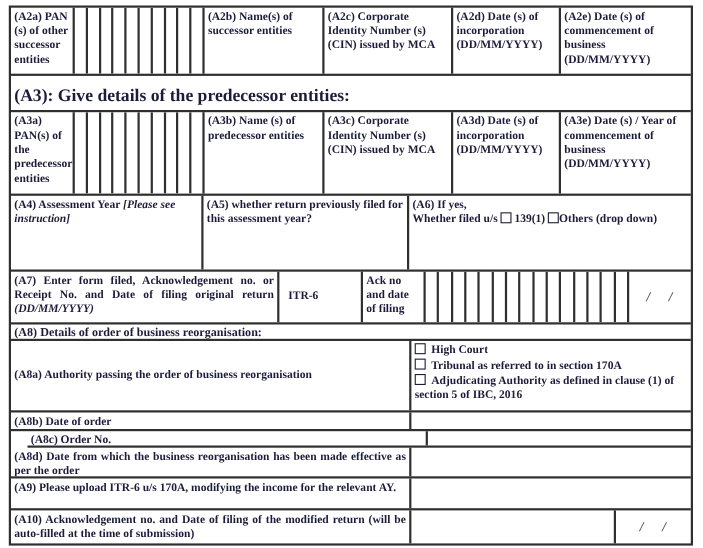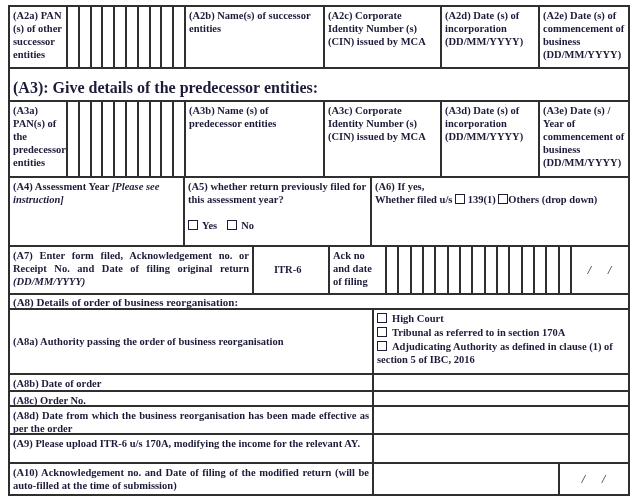--- a/index.html
+++ b/index.html
@@ -38,40 +38,40 @@
   .opt{margin:0 0 1px 0;}
   .opt .cbx{margin-right:5px;}
   .yn{margin-top:13px;}
   .yn .cbx{margin-right:4px;}
   .yn .lbl{margin-right:10px;}
   .slashcell{
     display:flex;align-items:center;justify-content:center;
     font-style:italic;white-space:pre;color:#44445a;font-size:12px;
     letter-spacing:1px;
   }
-  .itr{display:flex;align-items:center;padding-left:20px;}
+  .itr{display:flex;align-items:center;padding-left:8px;}
   .hdr{padding-top:9px;font-size:16px;}
   .a8hdr{padding-top:1px;font-size:11px;}
   
   .r-a2{height:62px;}
   .r-a3h{height:33px;}
   .r-a3{height:76px;}
   .r-a4{height:69px;}
   .r-a7{height:48px;}
   .r-a8h{height:15px;}
   .r-a8a{height:65px;}
   .r-a8b{height:17px;}
-  .r-a8c{height:15px;}
+  .r-a8c{height:15px;margin-left:15px;}
   .r-a8d{height:28px;}
   .r-a9{height:29px;}
   .r-a10{height:30px;}
   
   .c-panlbl{width:58px;}
   .c-panbox{width:118px;}
-  .c-name{width:139px;}
+  .c-name{width:109px;}
   .c-cin{width:117px;}
   .c-d1{width:98px;}
   .c-d2{width:95px;flex:1;}
   
   .c-a4{width:175px;}
   .c-a5{width:187px;}
   .c-a6{width:260px;flex:1;}
   
   .c-a7lbl{width:244px;}
   .c-itr{width:76px;}
@@ -134,23 +134,20 @@
     <div class="cell c-d2">(A3e) Date (s) / Year of commencement of business (DD/MM/YYYY)</div>
   </div>
 
   <div class="row r-a4">
     <div class="cell c-a4">
       <span>(A4) Assessment Year</span>
       <i>[Please see instruction]</i>
     </div>
     <div class="cell c-a5">
       <div>(A5) whether return previously filed for this assessment year?</div>
-      <div class="yn">
-        <span class="cbx"></span><span class="lbl">Yes</span><span class="cbx"></span><span class="lbl">No</span>
-      </div>
     </div>
     <div class="cell c-a6">
       <div>(A6) If yes,</div>
       <div>
         <span>Whether filed u/s</span>
         <span class="cbx"></span>
         <span>139(1)</span>
         <span class="cbx"></span><span>Others (drop down)</span>
       </div>
     </div>

